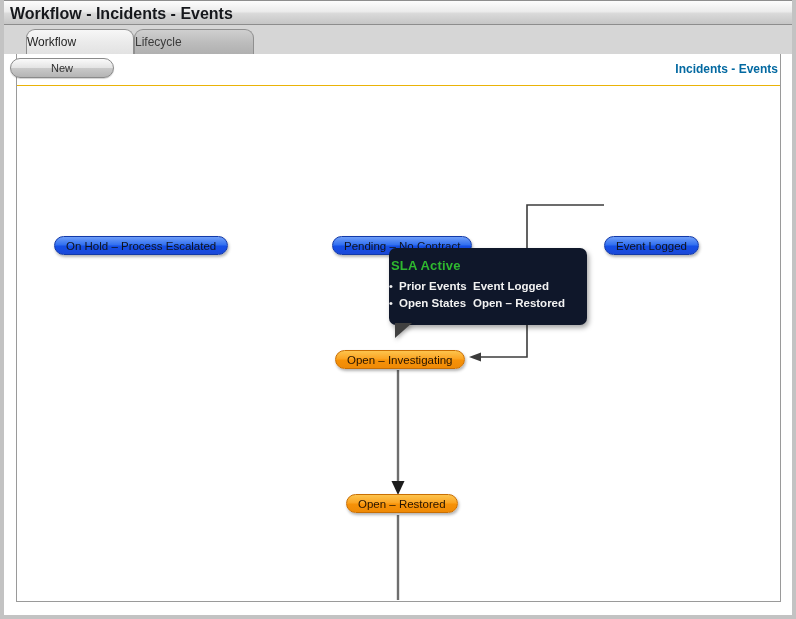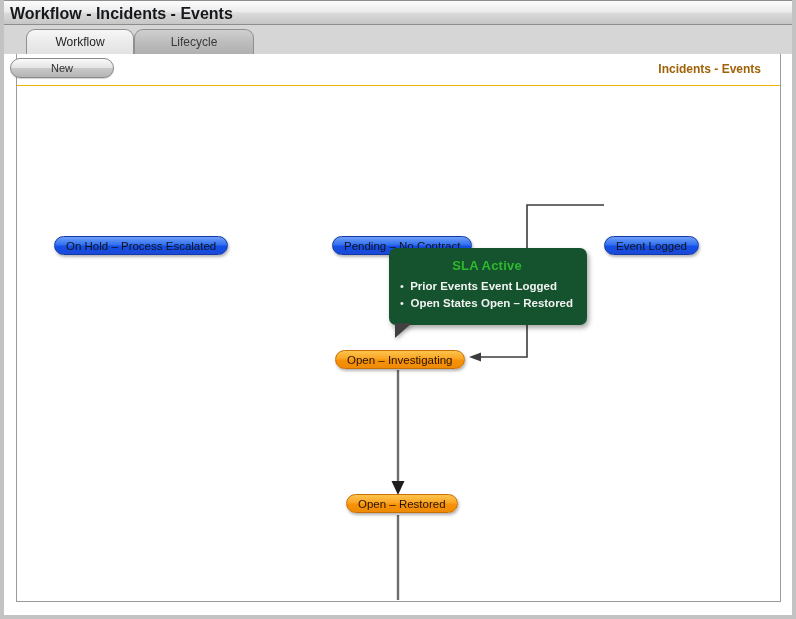--- a/index.html
+++ b/index.html
@@ -72,21 +72,20 @@
     position: absolute;
     top: 4px;
     height: 25px;
     box-sizing: border-box;
     border: 1px solid #8f8f8f;
     border-bottom: none;
     border-top-left-radius: 9px;
     border-top-right-radius: 9px;
     font-size: 12px;
     color: #2a2a2a;
-    text-align: center;
     line-height: 24px;
     cursor: default;
     white-space: nowrap;
   }
   .tab.active {
     background: linear-gradient(to bottom, #f7f7f7 0%, #ebebeb 50%, #e2e2e2 100%);
     color: #1f1f1f;
     z-index: 3;
   }
   .tab.inactive {
@@ -126,24 +125,24 @@
     font-size: 11px;
     color: #303030;
     text-align: center;
     line-height: 19px;
     box-sizing: border-box;
     cursor: pointer;
     box-shadow: 0 1px 1px rgba(0,0,0,0.18);
   }
   .panel-heading {
     position: absolute;
-    right: 19px; top: 8px;
+    right: 2px; top: 8px;
     font-size: 12px;
     font-weight: bold;
-    color: #a16207;
+    color: #0369a1;
     white-space: nowrap;
   }
 
   
   .canvas {
     position: absolute;
     left: 0; top: 33px;
     width: 763px;
     height: 513px;
     background: #ffffff;
@@ -179,27 +178,26 @@
     background: linear-gradient(to bottom, #fdc44d 0%, #fba321 48%, #f79208 52%, #ef8a06 100%);
     border: 1px solid #c96f03;
     color: #251400;
   }
 
   
   .tooltip {
     position: absolute;
     left: 388px; top: 194px;
     width: 198px;
-    background: #14532d;
+    background: #0f172a;
     border-radius: 7px;
     box-shadow: 2px 3px 5px rgba(0,0,0,0.35);
-    padding: 10px 12px 11px 8px;
+    padding: 10px 12px 11px 0;
     box-sizing: border-box;
     z-index: 20;
-    text-align: center;
   }
   .tooltip-title {
     font-size: 13px;
     font-weight: bold;
     color: #2fb82f;
     margin: 0 0 7px 2px;
     letter-spacing: 0.2px;
   }
   .tooltip-row {
     font-size: 11.5px;

